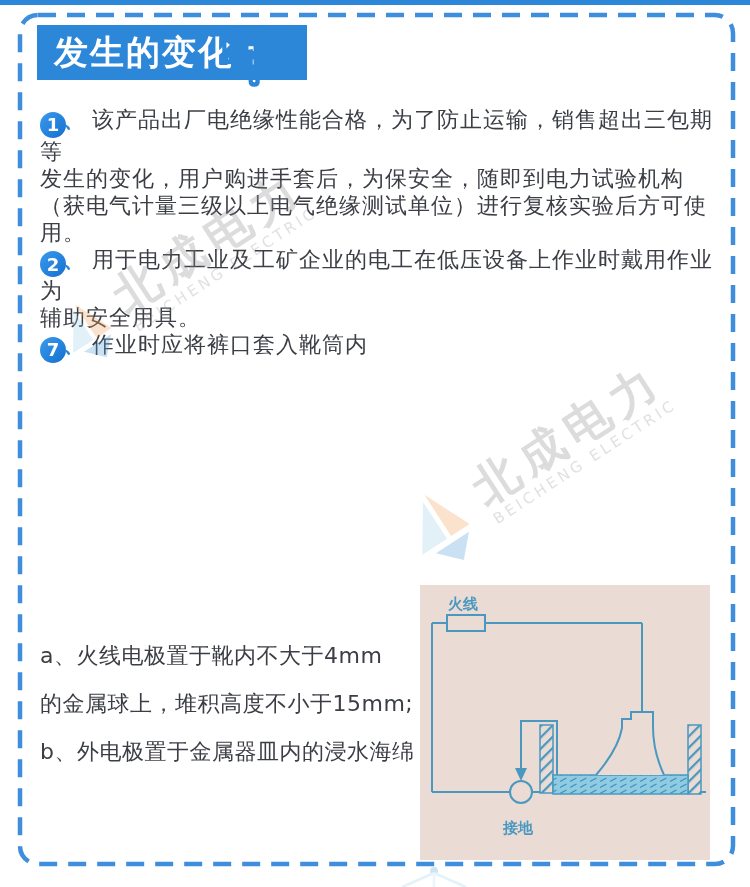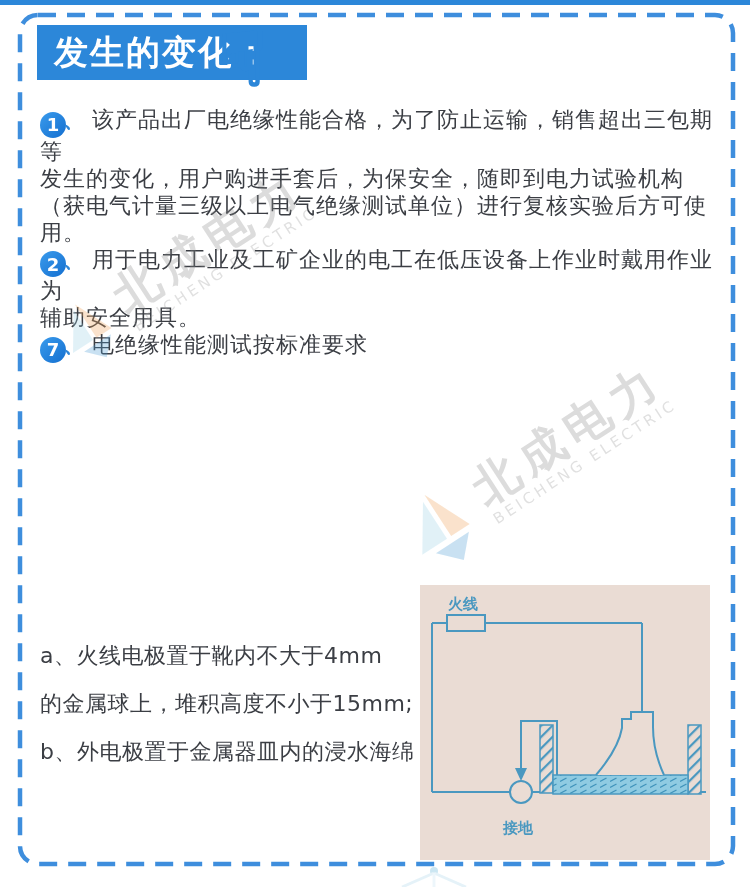--- a/index.html
+++ b/index.html
@@ -57,21 +57,21 @@
   </div>
   <span class="hand-icon">☟</span>
 
   <div class="list">
     <p class="item"><span class="num-circle">1</span><span class="dun">、</span><span class="item-text">该产品出厂电绝缘性能合格，为了防止运输，销售超出三包期等
 发生的变化，用户购进手套后，为保安全，随即到电力试验机构
 （获电气计量三级以上电气绝缘测试单位）进行复核实验后方可使
 用。</span></p>
     <p class="item"><span class="num-circle">2</span><span class="dun">、</span><span class="item-text">用于电力工业及工矿企业的电工在低压设备上作业时戴用作业为
 辅助安全用具。</span></p>
-    <p class="item"><span class="num-circle">7</span><span class="dun">、</span><span class="item-text">电绝缘性能测试按标准要求</span></p>
+    <p class="item"><span class="num-circle">7</span><span class="dun">、</span><span class="item-text">作业时应将裤口套入靴筒内</span></p>
   </div>
 
   <div class="notes">a、火线电极置于靴内不大于4mm
 的金属球上，堆积高度不小于15mm;
 b、外电极置于金属器皿内的浸水海绵</div>
 
   <svg class="diagram" viewBox="0 0 290 275">
     <defs>
       <pattern id="wallHatch" width="8" height="8" patternUnits="userSpaceOnUse" patternTransform="rotate(45)">
         <rect width="8" height="8" fill="#eadcd4"></rect>

